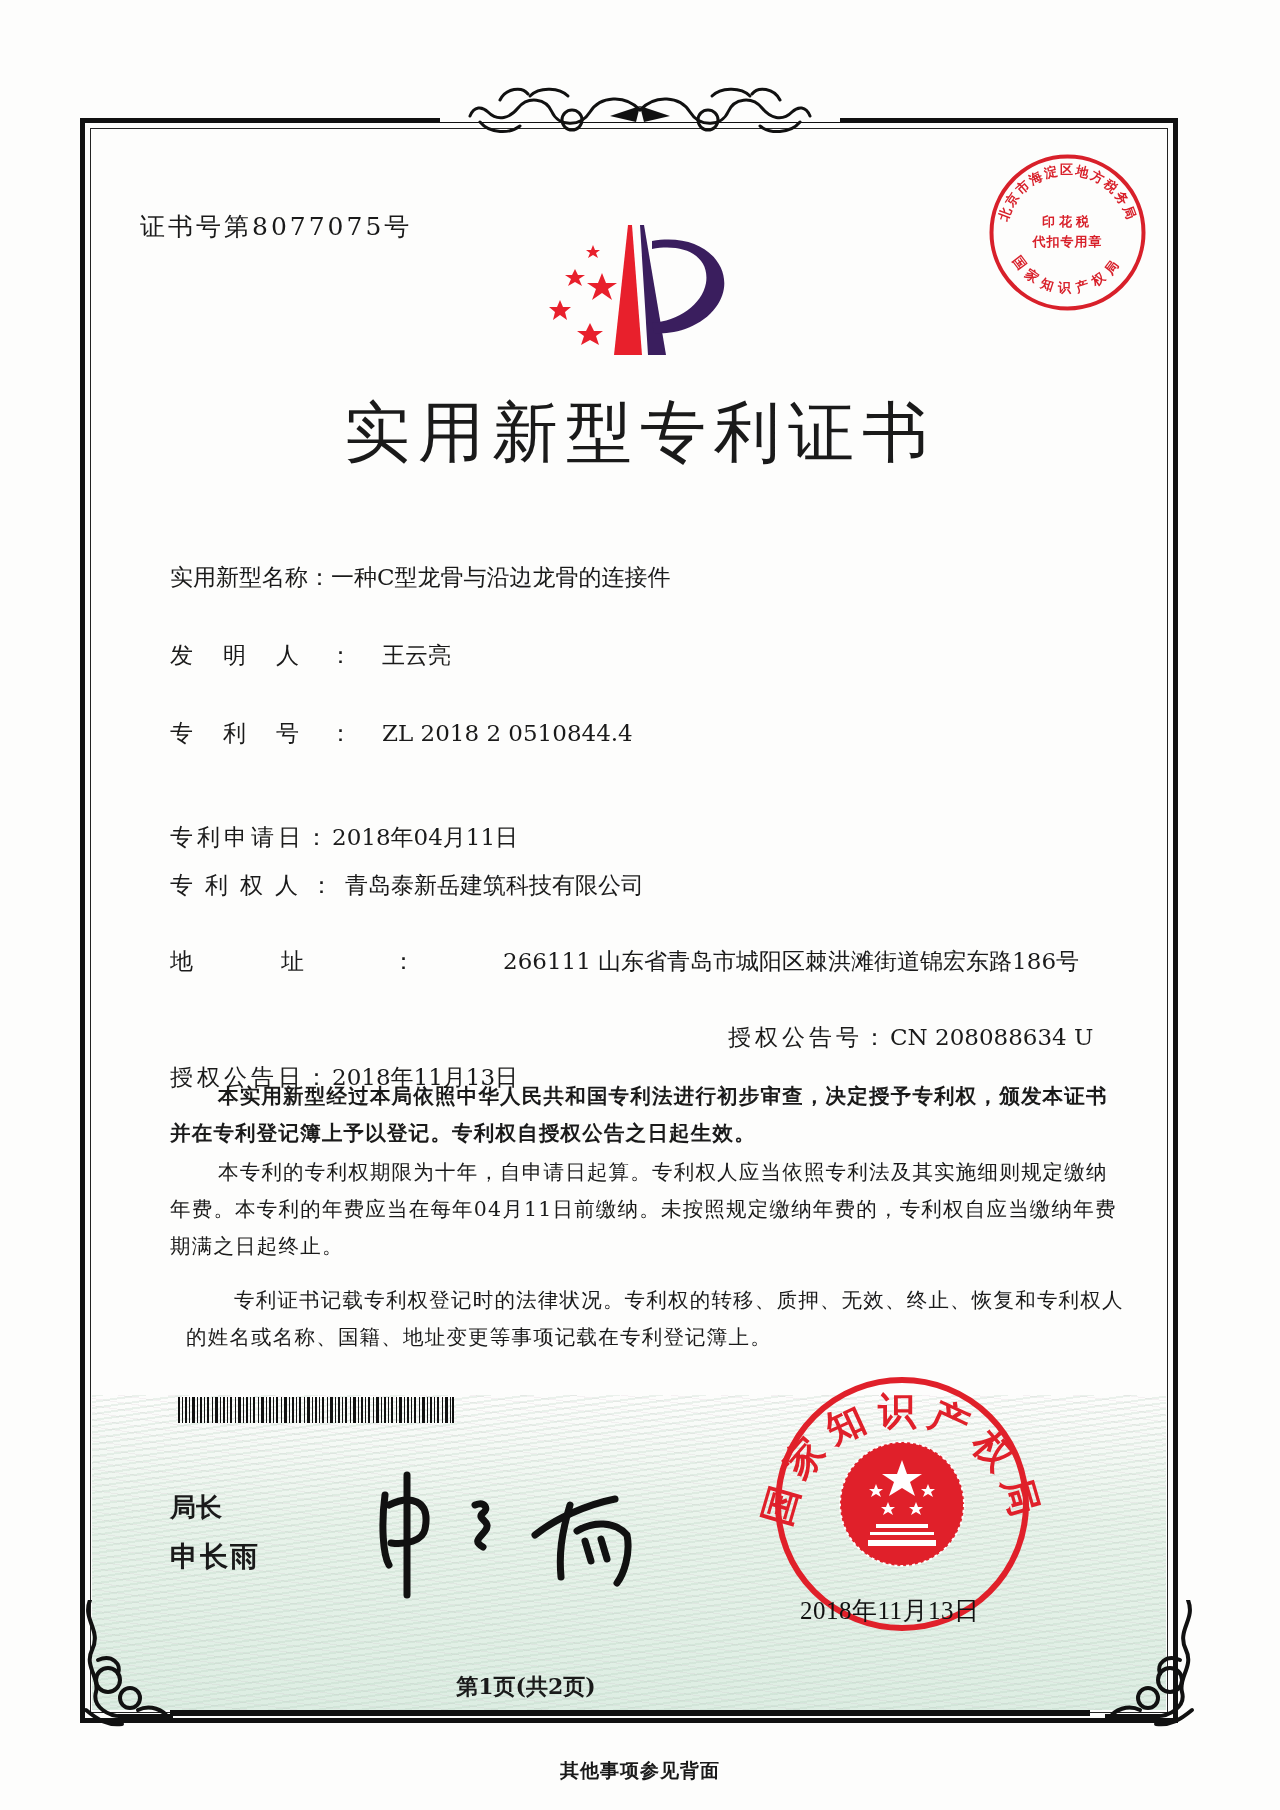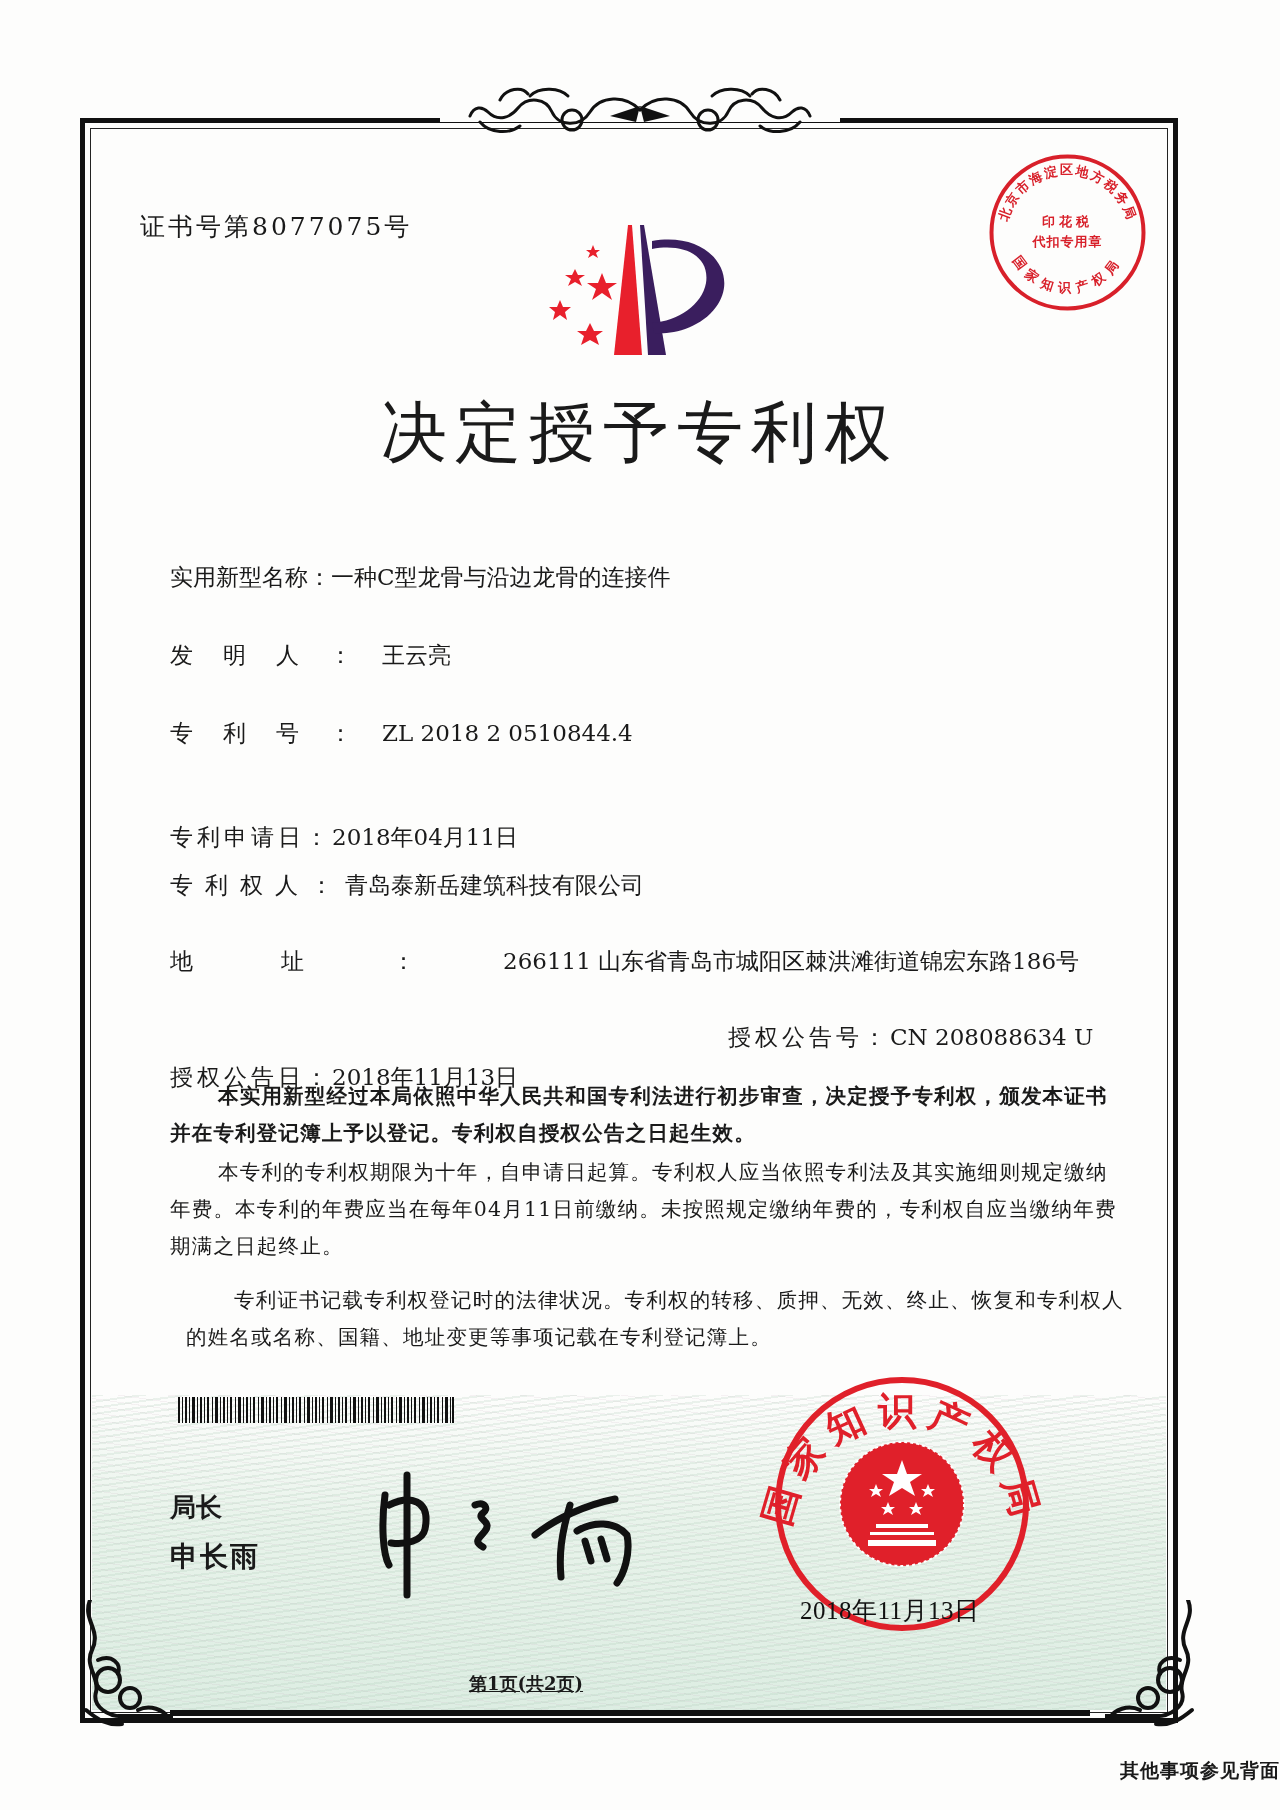--- a/index.html
+++ b/index.html
@@ -71,24 +71,24 @@
   .signature { position: absolute; left: 365px; top: 1465px; width: 300px; height: 140px; }
 
   .seal { position: absolute; left: 752px; top: 1372px; width: 300px; height: 265px; }
   .seal-date {
     position: absolute; left: 800px; top: 1594px; font-size: 25px; color: #111; letter-spacing: 0.5px;
     font-family: "Liberation Serif", serif;
   }
 
   .page-num {
     position: absolute; left: 0; width: 1052px; text-align: center; top: 1672px;
-    font-size: 18px; font-weight: bold; text-decoration: underline;
+    font-size: 22px; font-weight: bold;
   }
   .back-note {
-    position: absolute; left: 0; width: 1280px; text-align: right; top: 1758px;
+    position: absolute; left: 0; width: 1280px; text-align: center; top: 1758px;
     font-size: 19px; font-weight: bold; letter-spacing: 1px;
   }
 </style>
 </head>
 <body>
 
 <div class="guilloche"></div>
 
 <div class="frame-outer"></div>
 <div class="frame-inner"></div>
@@ -161,21 +161,21 @@
   <text font-size="13" fill="#d8202a" font-family="DejaVu Serif, serif" font-weight="bold" letter-spacing="2">
     <textPath href="#taxArcTop" startOffset="50%" text-anchor="middle">北京市海淀区地方税务局</textPath>
   </text>
   <text font-size="13" fill="#d8202a" font-family="DejaVu Serif, serif" font-weight="bold" letter-spacing="6">
     <textPath href="#taxArcBot" startOffset="50%" text-anchor="middle">国家知识产权局</textPath>
   </text>
   <text x="82.5" y="76" text-anchor="middle" font-size="13" fill="#d8202a" font-family="DejaVu Serif, serif" font-weight="bold" letter-spacing="4">印花税</text>
   <text x="82.5" y="96" text-anchor="middle" font-size="13" fill="#d8202a" font-family="DejaVu Serif, serif" font-weight="bold" letter-spacing="1">代扣专用章</text>
 </svg>
 
-<div class="title">决定授予专利权</div>
+<div class="title">实用新型专利证书</div>
 
 <div class="field f-name">
   <span class="lbl">实用新型名称：</span><span class="val">一种C型龙骨与沿边龙骨的连接件</span>
 </div>
 <div class="field f-inventor">
   <span class="lbl lbl-spaced-wide">发明人：</span><span class="val">王云亮</span>
 </div>
 <div class="field f-patentno">
   <span class="lbl lbl-spaced-wide">专利号：</span><span class="val">ZL 2018 2 0510844.4</span>
 </div>

